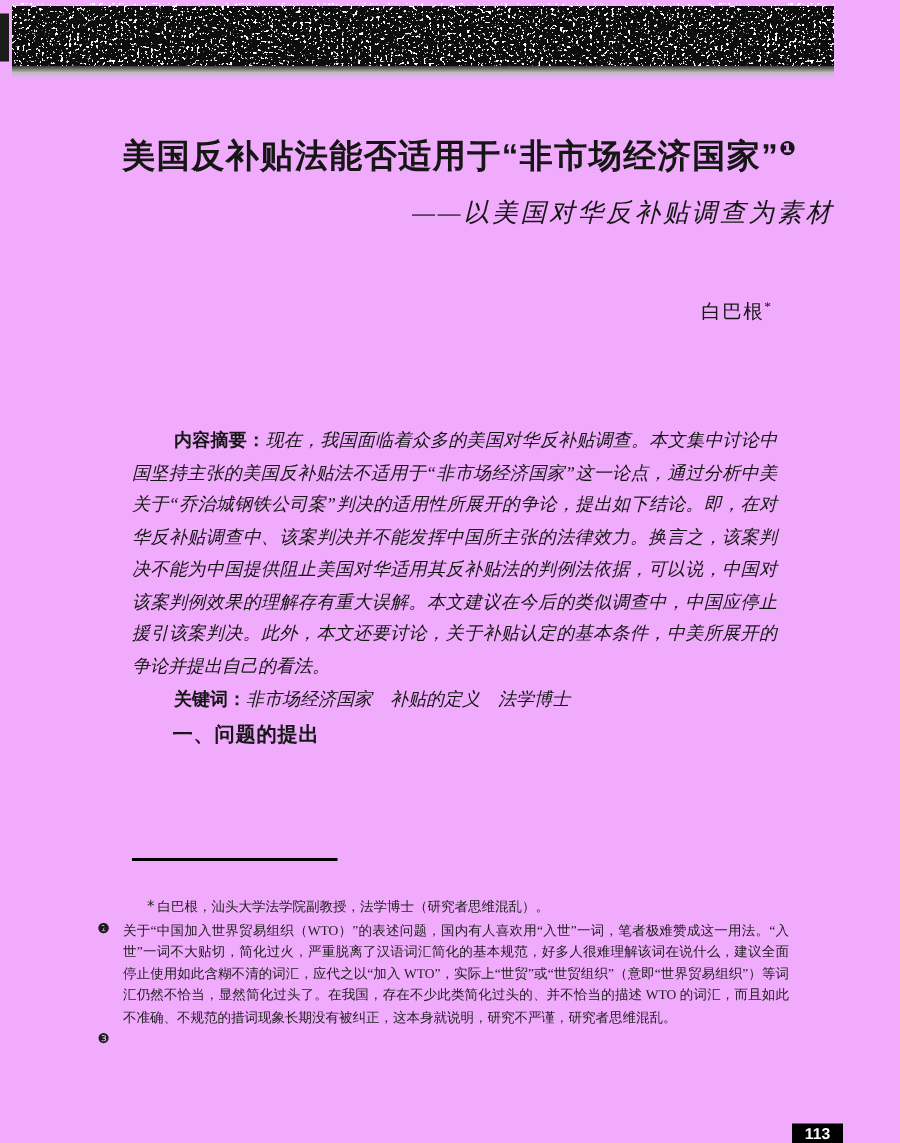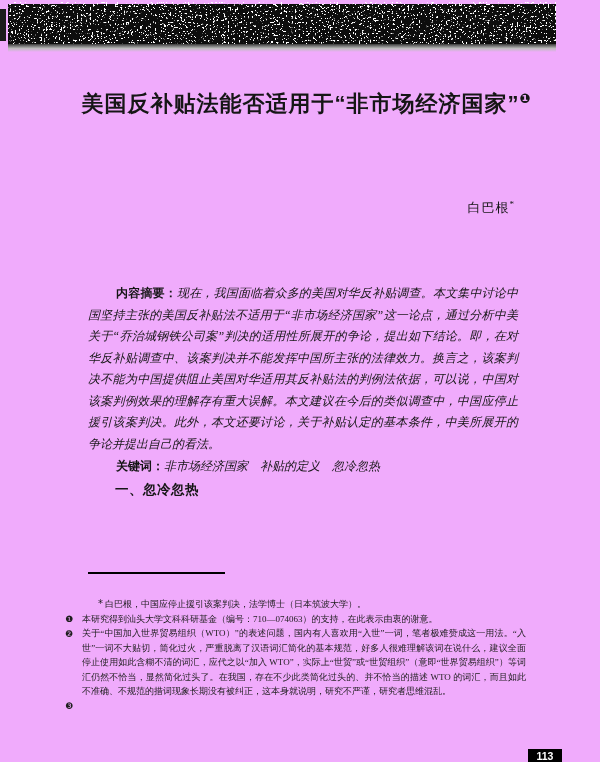--- a/index.html
+++ b/index.html
@@ -86,35 +86,36 @@
       </filter>
     </defs>
     <rect x="0" y="2" width="548" height="42" fill="#0d0d0d"></rect>
     <rect x="0" y="0" width="548" height="46" filter="url(#grain)"></rect>
   </svg>
   <div class="noise-fade"></div>
   <div class="edge-mark"></div>
 
   <h1 class="title"><span>美国反补贴法能否适用于“非市场经济国家”</span><sup>❶</sup></h1>
 
+  <div class="subtitle">——以美国对华反补贴调查为素材</div>
 
   <div class="author"><span>白巴根</span><sup>*</sup></div>
 
   <div class="abstract">
     <p><b>内容摘要：</b><span>现在，我国面临着众多的美国对华反补贴调查。本文集中讨论中国坚持主张的美国反补贴法不适用于“非市场经济国家”这一论点，通过分析中美关于“乔治城钢铁公司案”判决的适用性所展开的争论，提出如下结论。即，在对华反补贴调查中、该案判决并不能发挥中国所主张的法律效力。换言之，该案判决不能为中国提供阻止美国对华适用其反补贴法的判例法依据，可以说，中国对该案判例效果的理解存有重大误解。本文建议在今后的类似调查中，中国应停止援引该案判决。此外，本文还要讨论，关于补贴认定的基本条件，中美所展开的争论并提出自己的看法。</span></p>
-    <p class="keywords"><b>关键词：</b><span>非市场经济国家　补贴的定义　忽冷忽热</span></p>
+    <p class="keywords"><b>关键词：</b><span>非市场经济国家　补贴的定义　法学博士</span></p>
   </div>
 
-  <h2 class="section-heading">一、忽冷忽热</h2>
+  <h2 class="section-heading">一、问题的提出</h2>
 
 
   <div class="fn-rule"></div>
 
   <div class="footnotes">
-    <div class="fn fn-author"><span class="marker">*</span><span>白巴根，中国应停止援引该案判决，法学博士（日本筑波大学）。</span></div>
-    <div class="fn"><span class="marker">❶</span><span>本研究得到汕头大学文科科研基金（编号：710—074063）的支持，在此表示由衷的谢意。</span></div>
+    <div class="fn fn-author"><span class="marker">*</span><span>白巴根，汕头大学法学院副教授，法学博士（研究者思维混乱）。</span></div>
+    <div class="fn"><span class="marker">❶</span></div>
     <div class="fn"><span class="marker">❷</span><span>关于“中国加入世界贸易组织（WTO）”的表述问题，国内有人喜欢用“入世”一词，笔者极难赞成这一用法。“入世”一词不大贴切，简化过火，严重脱离了汉语词汇简化的基本规范，好多人很难理解该词在说什么，建议全面停止使用如此含糊不清的词汇，应代之以“加入 WTO”，实际上“世贸”或“世贸组织”（意即“世界贸易组织”）等词汇仍然不恰当，显然简化过头了。在我国，存在不少此类简化过头的、并不恰当的描述 WTO 的词汇，而且如此不准确、不规范的措词现象长期没有被纠正，这本身就说明，研究不严谨，研究者思维混乱。</span></div>
     <div class="fn"><span class="marker">❸</span></div>
   </div>
 
   <div class="page-number">113</div>
 
 </div>
 
 </body></html>

